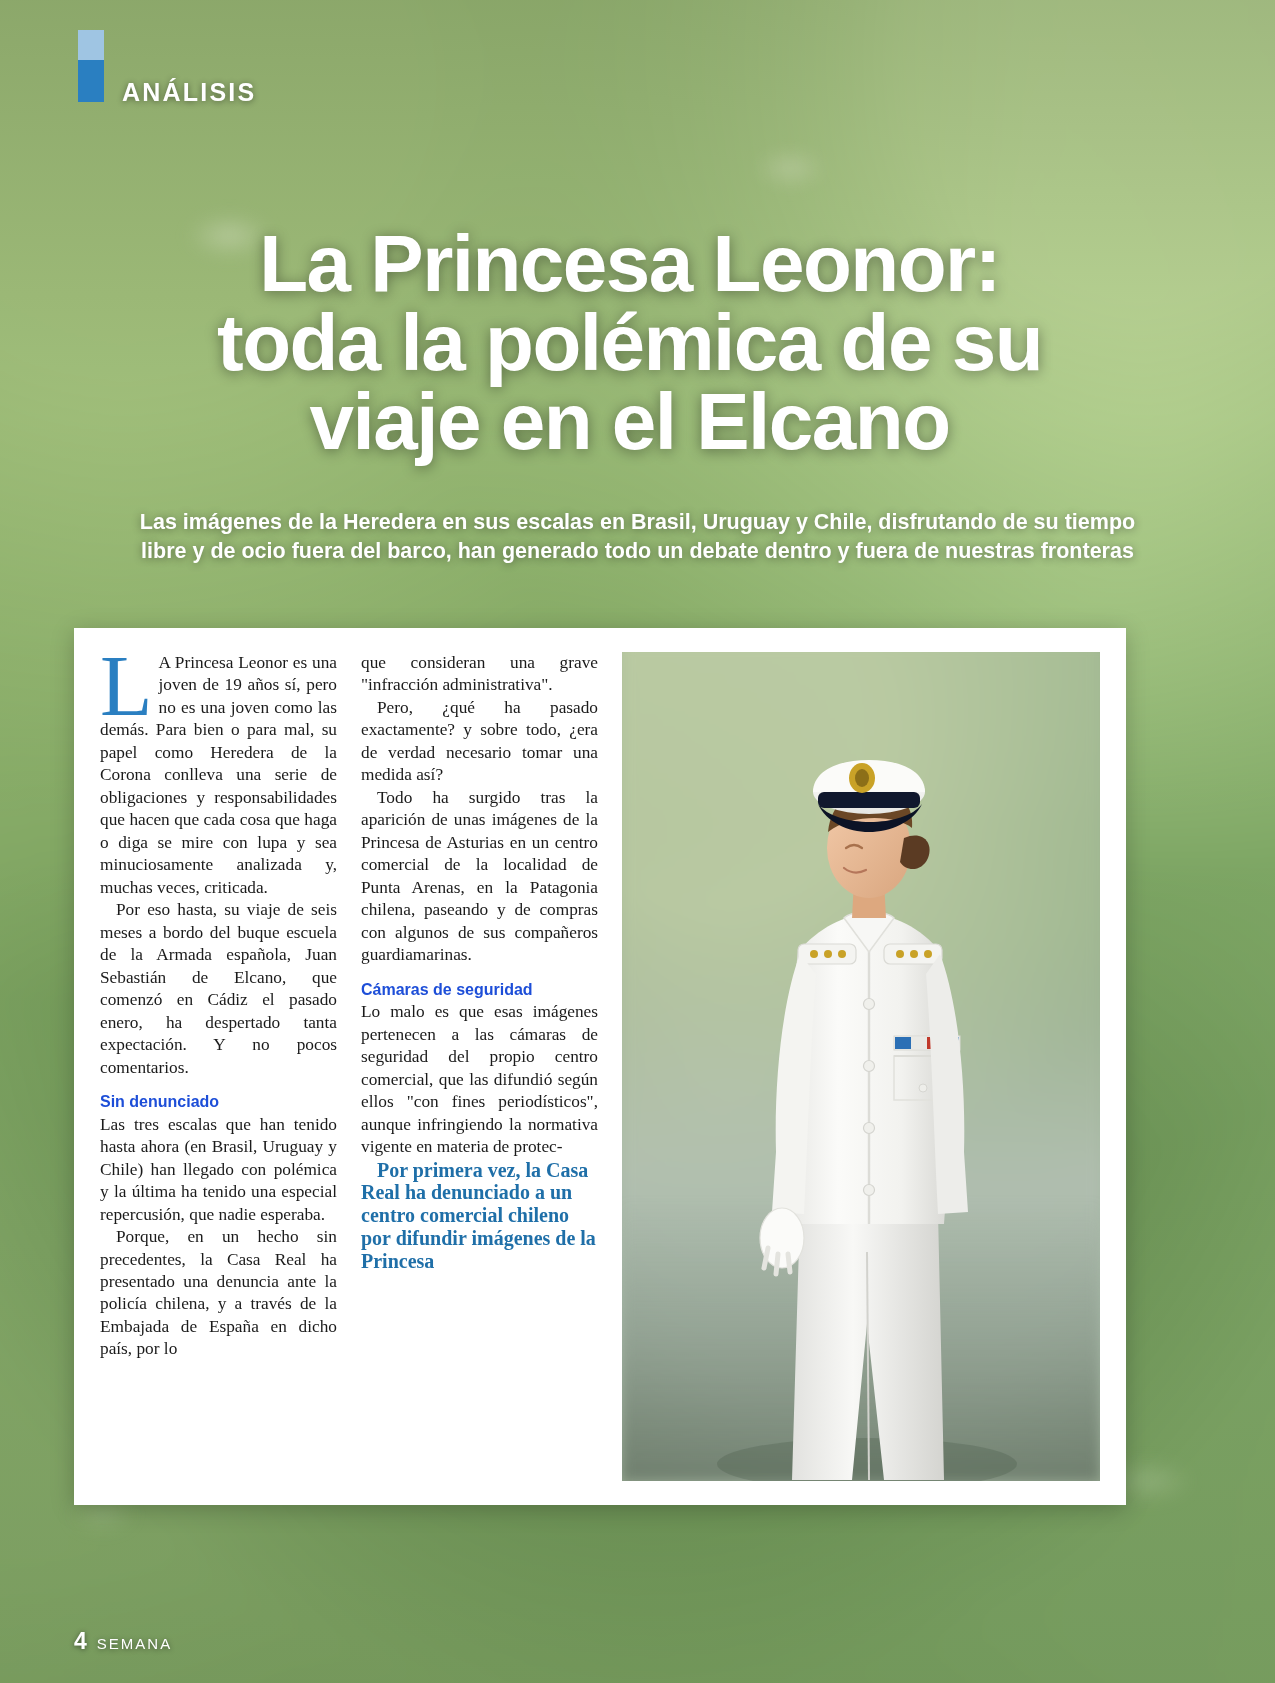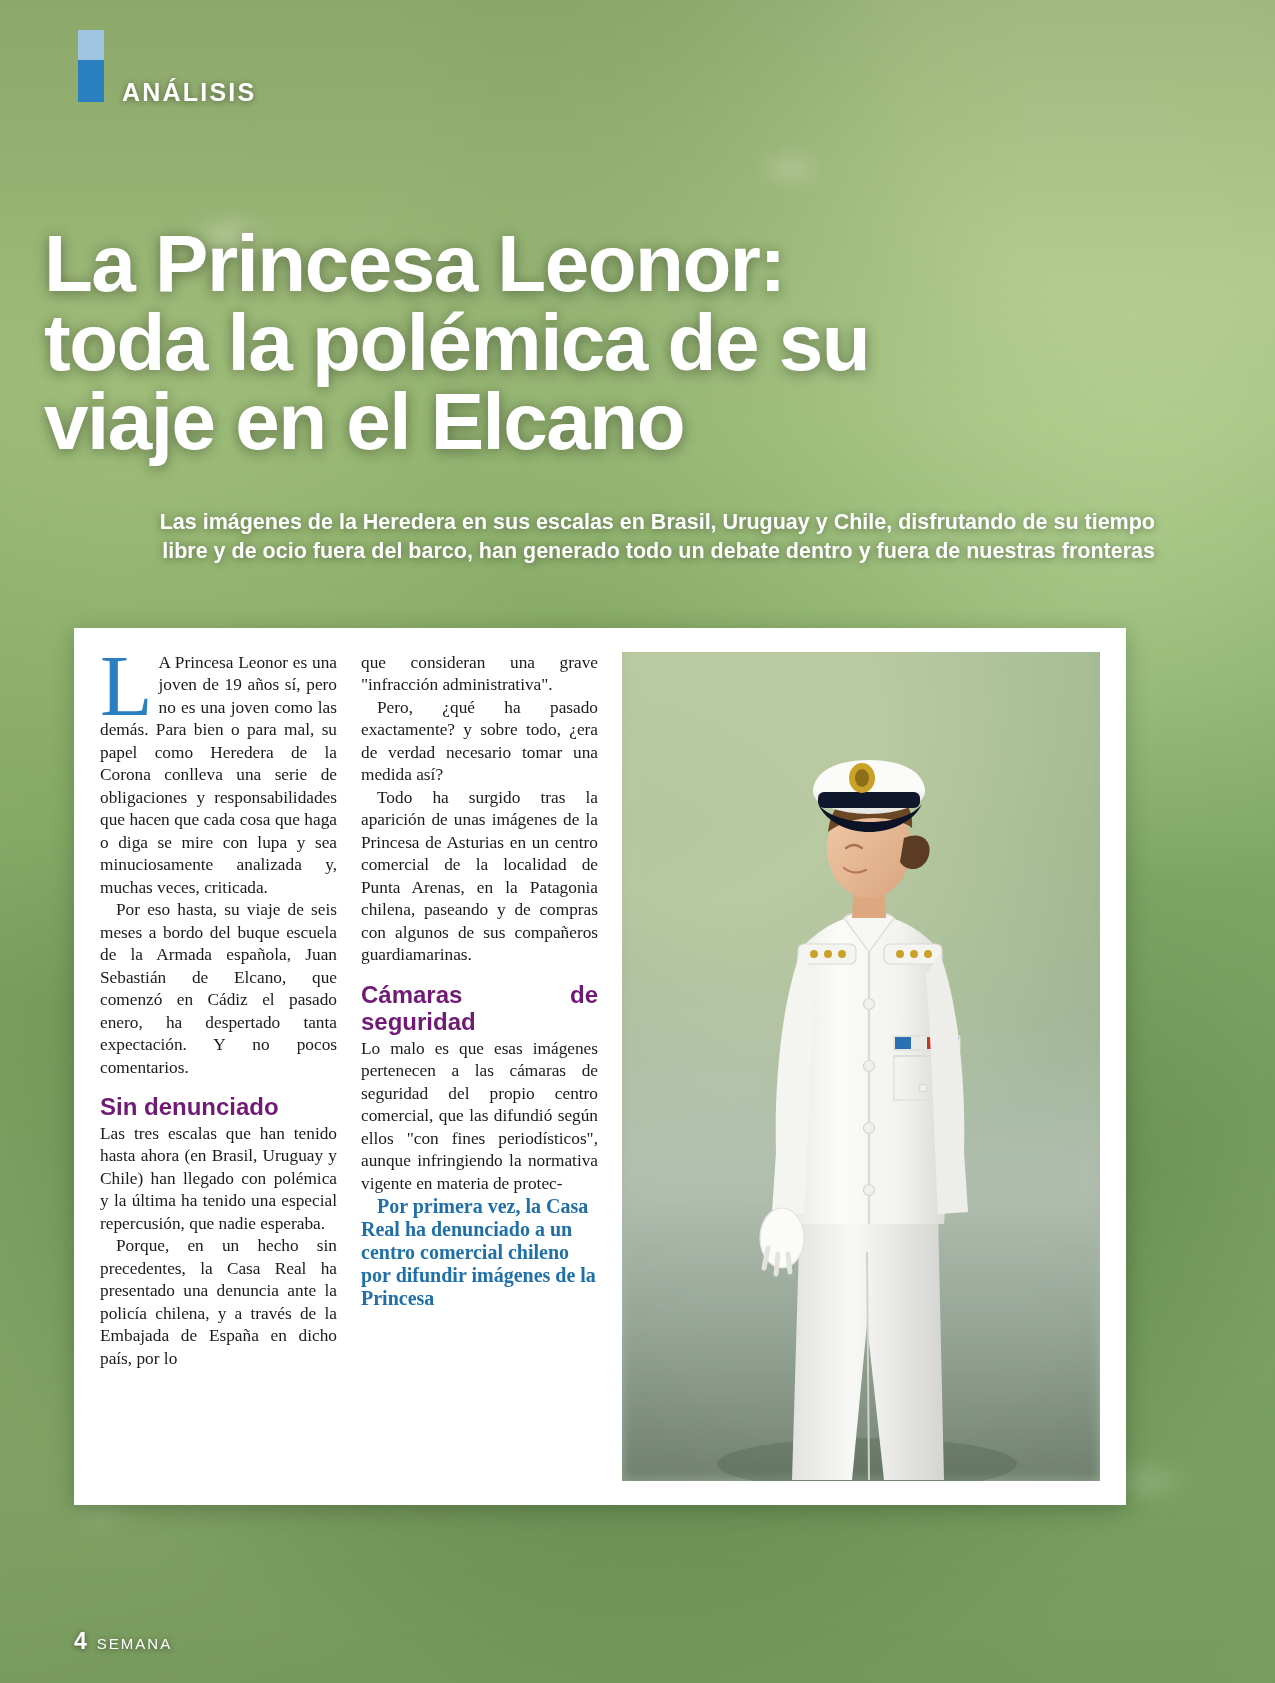--- a/index.html
+++ b/index.html
@@ -87,38 +87,38 @@
     letter-spacing: 2.2px;
     text-shadow: 0 1px 6px rgba(0,0,0,0.45);
   }
 
   
   .headline {
     position: absolute;
     left: 44px;
     right: 60px;
     top: 170px;
-    text-align: left;
+    text-align: center;
     color: #ffffff;
     font-size: 80px;
     line-height: 0.99;
     font-weight: bold;
     letter-spacing: -1.5px;
     text-shadow: 0 2px 14px rgba(0,0,0,0.4);
   }
   .headline .l1 { display:block; }
   .headline .l2 { display:block; }
   .headline .l3 { display:block; }
 
   .standfirst {
     position: absolute;
     left: 120px;
     right: 120px;
     top: 508px;
-    text-align: right;
+    text-align: center;
     color: #ffffff;
     font-size: 21.5px;
     line-height: 1.33;
     font-weight: bold;
     text-shadow: 0 1px 8px rgba(0,0,0,0.42);
   }
 
   
   .panel {
     position: absolute;
@@ -160,22 +160,22 @@
     font-size: 86px;
     line-height: 0.72;
     color: #2a7fc1;
     font-weight: normal;
     margin: 4px 6px -2px 0;
   }
 
   .subhead {
     font-family: "Liberation Sans", sans-serif;
     font-weight: bold;
-    color: #701a75;
-    font-size: 24px;
+    color: #1d4ed8;
+    font-size: 16px;
     margin: 14px 0 2px 0;
     line-height: 1.15;
   }
 
   .pullquote {
     font-family: "Liberation Serif", serif;
     color: #1f6fa8;
     font-weight: bold;
     font-size: 20px;
     line-height: 1.14;

